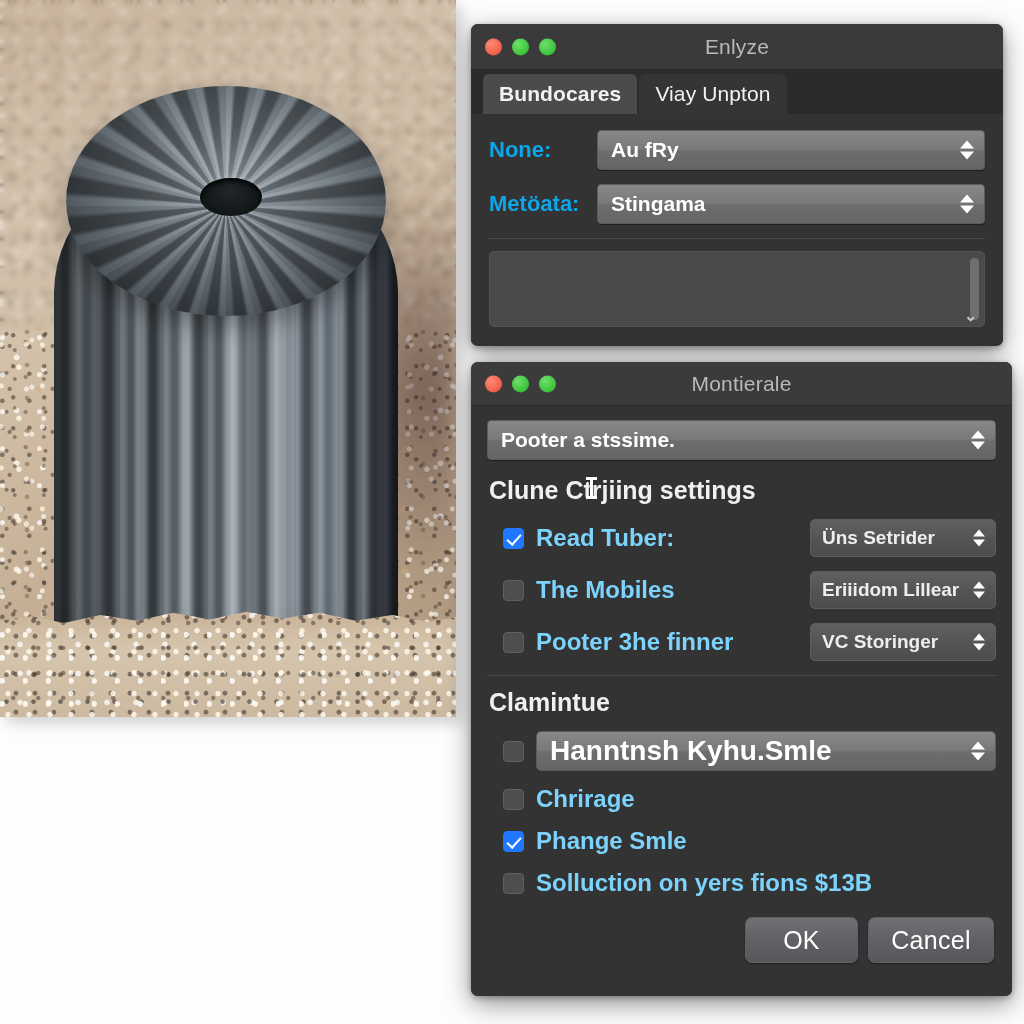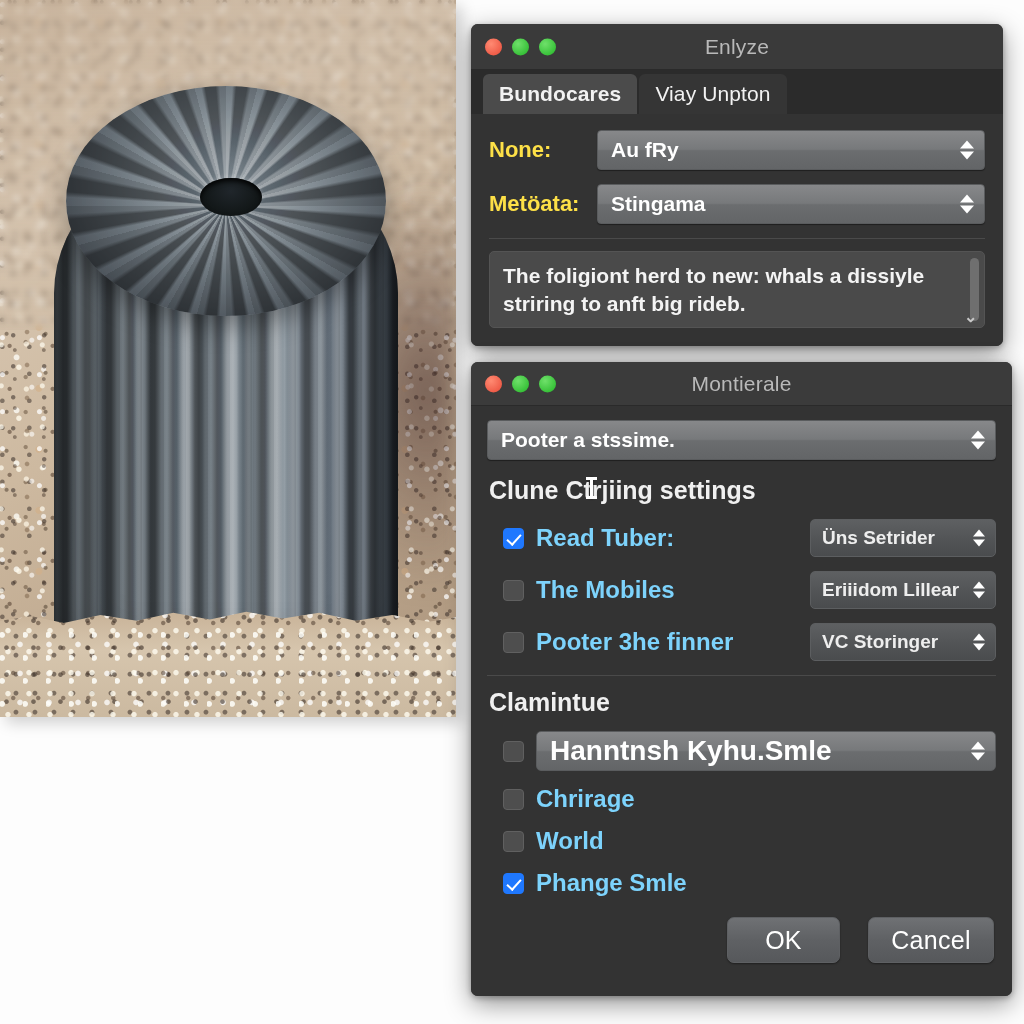--- a/index.html
+++ b/index.html
@@ -155,21 +155,21 @@
     height: 40px; padding: 0 16px; display: flex; align-items: center;
     font-size: 21px; color: #f2f2f2; font-weight: 700;
     border-radius: 6px 6px 0 0; margin-right: 2px; letter-spacing: .1px;
   }
   .tab.active { background: #4b4b4b; }
   .tab.inactive { background: #353535; font-weight: 400; }
 
   .panel { background: #333333; padding: 16px 18px 18px 18px; }
   .row { display: flex; align-items: center; margin-bottom: 14px; }
   .row-label {
-    width: 108px; flex: none; font-size: 22px; color: #fde047; font-weight: 700;
+    width: 108px; flex: none; font-size: 22px; color: #0ea5e9; font-weight: 700;
   }
   .select {
     position: relative; flex: 1; height: 40px; border-radius: 4px;
     background: linear-gradient(180deg, #87888a 0%, #77797b 48%, #6b6d6f 52%, #636567 100%);
     border: 1px solid #5a5c5e;
     display: flex; align-items: center; padding: 0 34px 0 13px;
     font-size: 21px; color: #ffffff; font-weight: 700;
     box-shadow: 0 1px 1px rgba(0,0,0,0.4);
     white-space: nowrap; overflow: hidden;
   }
@@ -226,21 +226,21 @@
   .inline-select {
     position: relative; flex: 1; height: 40px; border-radius: 5px;
     background: linear-gradient(180deg, #87888a 0%, #77797b 48%, #6b6d6f 52%, #636567 100%);
     border: 1px solid #5a5c5e;
     display: flex; align-items: center; padding: 0 34px 0 13px;
     font-size: 28px; color: #ffffff; font-weight: 700; white-space: nowrap; overflow: hidden;
   }
 
   .footer {
     position: absolute; left: 0; right: 0; bottom: 0; height: 92px; background: #333333;
-    display: flex; align-items: center; justify-content: flex-end; gap: 28px; padding: 0 18px 20px 0;
+    display: flex; align-items: center; justify-content: flex-end; gap: 10px; padding: 0 18px 20px 0;
   }
   .btn {
     min-width: 113px; height: 46px; border-radius: 7px;
     background: linear-gradient(180deg, #6f7174 0%, #5f6164 50%, #56585b 100%);
     border: 1px solid #5e6063;
     display: flex; align-items: center; justify-content: center;
     font-size: 25px; color: #ffffff; font-weight: 400; letter-spacing: .3px;
     box-shadow: 0 1px 2px rgba(0,0,0,0.4);
   }
   #cancel-button { min-width: 126px; }
@@ -314,21 +314,20 @@
           <span class="stepper">
               <i class="up"></i>
               <i class="down"></i>
             </span>
         </div>
       </div>
 
       <div class="hr"></div>
 
       <div class="textarea">
-        <span>The foligiont herd to new: whals a dissiyle striring to anft big rideb.</span>
         <span class="ta-scroll"></span>
         <span class="ta-chev">⌄</span>
       </div>
     </div>
   </div>
 
   <div class="win" id="win-dialog">
     <div class="titlebar">
       <div class="lights">
         <span class="light red"></span>
@@ -404,24 +403,20 @@
               <i class="down"></i>
             </span>
         </span>
       </div>
 
       <div class="check-row">
         <span class="cb"></span>
         <span class="cb-label">Chrirage</span>
       </div>
 
-      <div class="check-row">
-        <span class="cb"></span>
-        <span class="cb-label">World</span>
-      </div>
 
       <div class="check-row">
         <span class="cb on"></span>
         <span class="cb-label">Phange Smle</span>
       </div>
 
       <div class="check-row">
         <span class="cb"></span>
         <span class="cb-label">Solluction on yers fions $13B</span>
       </div>

